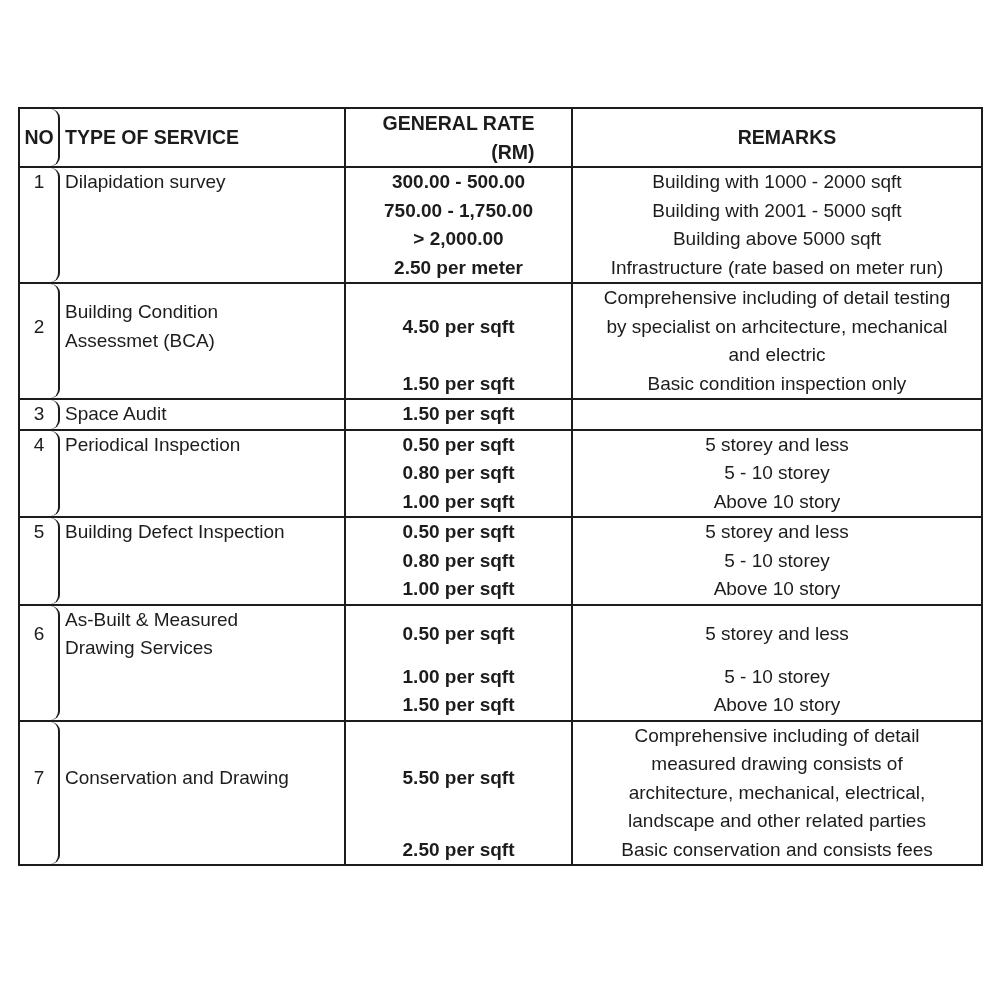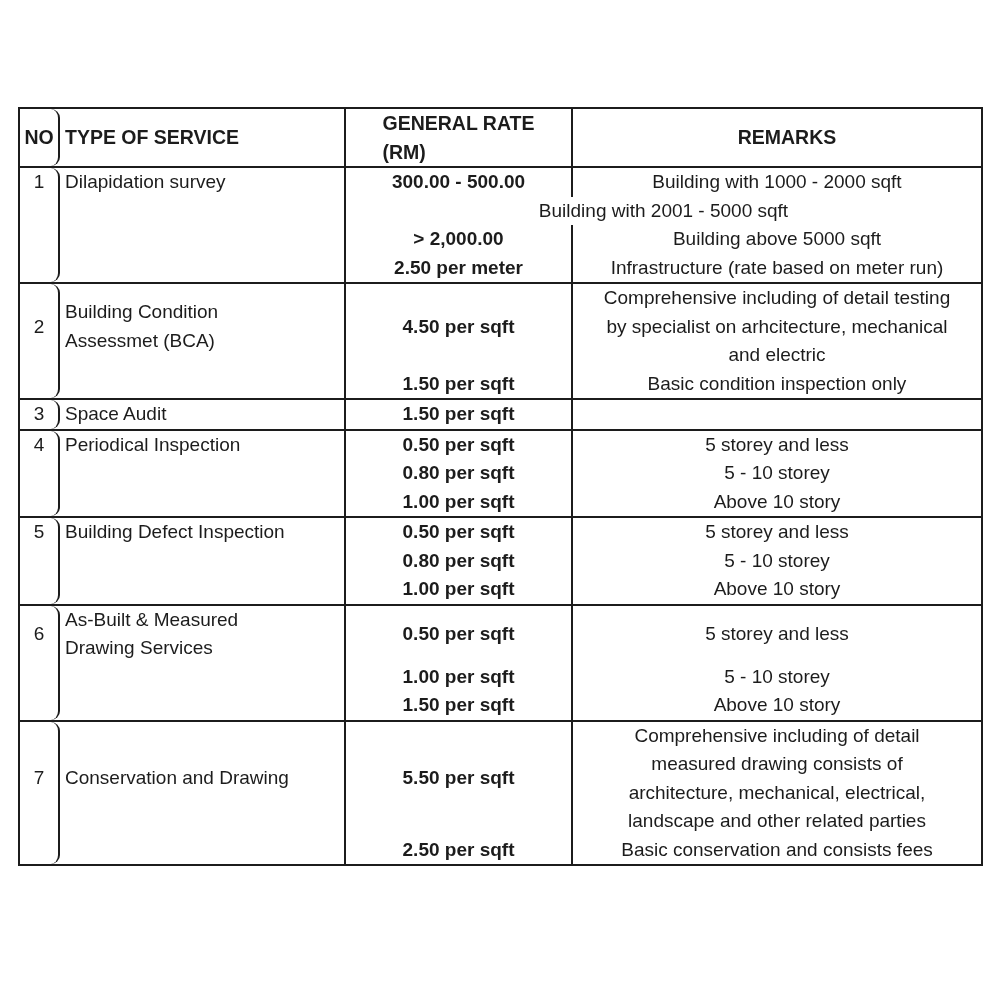--- a/index.html
+++ b/index.html
@@ -96,21 +96,21 @@
     align-items:center;
     min-height:calc(2 * var(--lh));
   }
   .row.header .col-no{justify-content:center;}
   .row.header .col-type{justify-content:flex-start;}
   .row.header .rate{
     width:var(--w-rate);
     flex:0 0 var(--w-rate);
     border-right:2px solid var(--bc);
     justify-content:center;
-    text-align:left;
+    text-align:right;
   }
   .row.header .rem{
     flex:1 1 auto;
     justify-content:center;
     text-align:center;
     padding-left:20px;
   }
 </style>
 </head>
 <body>
@@ -127,20 +127,21 @@
 
   <div class="row group" style="--fb:1">
     <div class="cell col-no"><div class="fb">1</div></div>
     <div class="cell col-type"><div class="fb">Dilapidation survey</div></div>
     <div class="pairs">
       <div class="pair">
         <div class="cell rate">300.00 - 500.00</div>
         <div class="cell rem">Building with 1000 - 2000 sqft</div>
       </div>
       <div class="pair">
+        <div class="cell rate">750.00 - 1,750.00</div>
         <div class="cell rem">Building with 2001 - 5000 sqft</div>
       </div>
       <div class="pair">
         <div class="cell rate">&gt; 2,000.00</div>
         <div class="cell rem">Building above 5000 sqft</div>
       </div>
       <div class="pair">
         <div class="cell rate">2.50 per meter</div>
         <div class="cell rem">Infrastructure (rate based on meter run)</div>
       </div>

